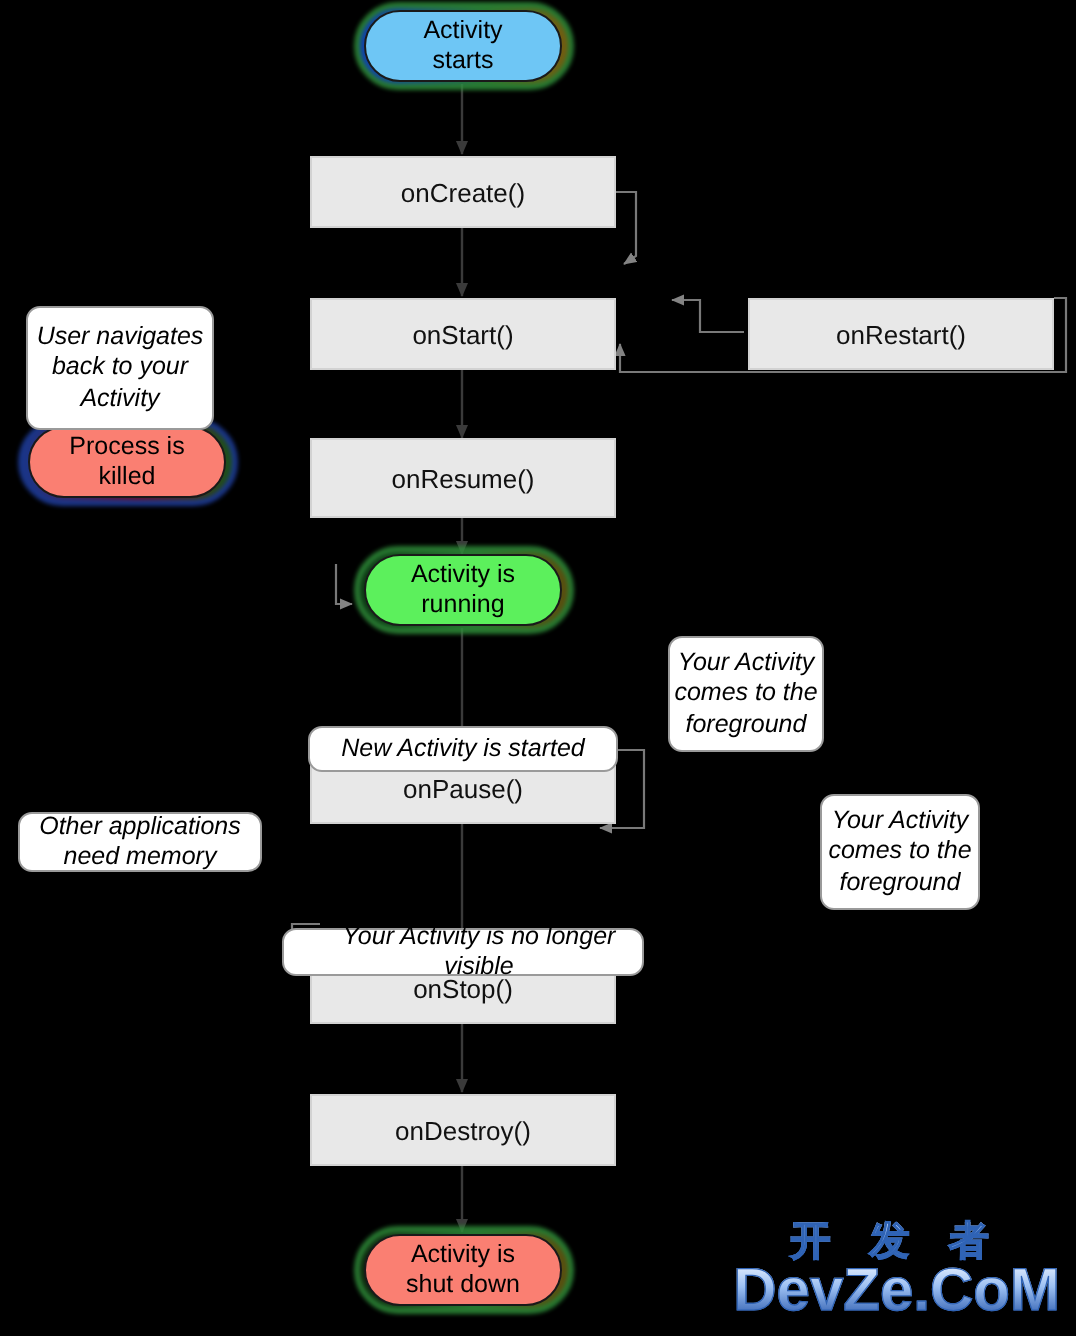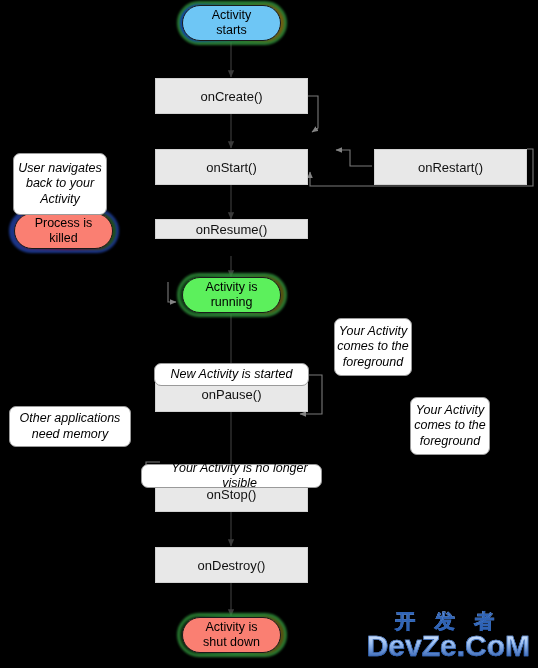--- a/index.html
+++ b/index.html
@@ -169,21 +169,21 @@
               border:3px solid #2f8f3a; background:linear-gradient(90deg,#104ad0 0%,#2f8f3a 60%,#8a6b12 100%);"></div>
   <div class="pill" style="left:182px; top:5px; width:99px; height:36px; background:#6ec6f5;">Activity
 starts</div>
 
   <div class="cbbox" style="left:155px; top:149px; width:153px; height:36px;">onStart()</div>
 
   <div class="cbbox" style="left:155px; top:78px; width:153px; height:36px;">onCreate()</div>
 
   <div class="cbbox" style="left:374px; top:149px; width:153px; height:36px;">onRestart()</div>
 
-  <div class="cbbox" style="left:155px; top:219px; width:153px; height:20px;">onResume()</div>
+  <div class="cbbox" style="left:155px; top:219px; width:153px; height:40px;">onResume()</div>
 
   <div class="pill-glow" style="left:177px; top:273px; width:110px; height:44px;
               border:3px solid #2f8f3a; background:linear-gradient(90deg,#0d3f16 0%,#2f8f3a 55%,#6b5a10 100%);"></div>
   <div class="pill" style="left:182px; top:277px; width:99px; height:36px; background:#5cf05c;">Activity is
 running</div>
 
   <div class="cbbox" style="left:155px; top:376px; width:153px; height:36px;">onPause()</div>
 
   <div class="cbbox" style="left:155px; top:476px; width:153px; height:36px;">onStop()</div>
 
@@ -202,21 +202,21 @@
   <div class="note" style="left:13px; top:121px; width:94px; height:62px;">User navigates
 back to your
 Activity</div>
 
   <div class="note" style="left:334px; top:286px; width:78px; height:58px;">Your Activity
 comes to the
 foreground</div>
 
   <div class="note" style="left:154px; top:331px; width:155px; height:23px;">New Activity is started</div>
 
-  <div class="note" style="left:9px; top:374px; width:122px; height:41px;">Other applications
+  <div class="note" style="left:9px; top:374px; width:122px; height:30px;">Other applications
 need memory</div>
 
   <div class="note" style="left:410px; top:365px; width:80px; height:58px;">Your Activity
 comes to the
 foreground</div>
 
   <div class="note" style="left:141px; top:432px; width:181px; height:24px;padding-left:16px;">Your Activity is no longer visible</div>
 
   <div id="watermark">
     <div class="wm-cn">开 发 者</div>

